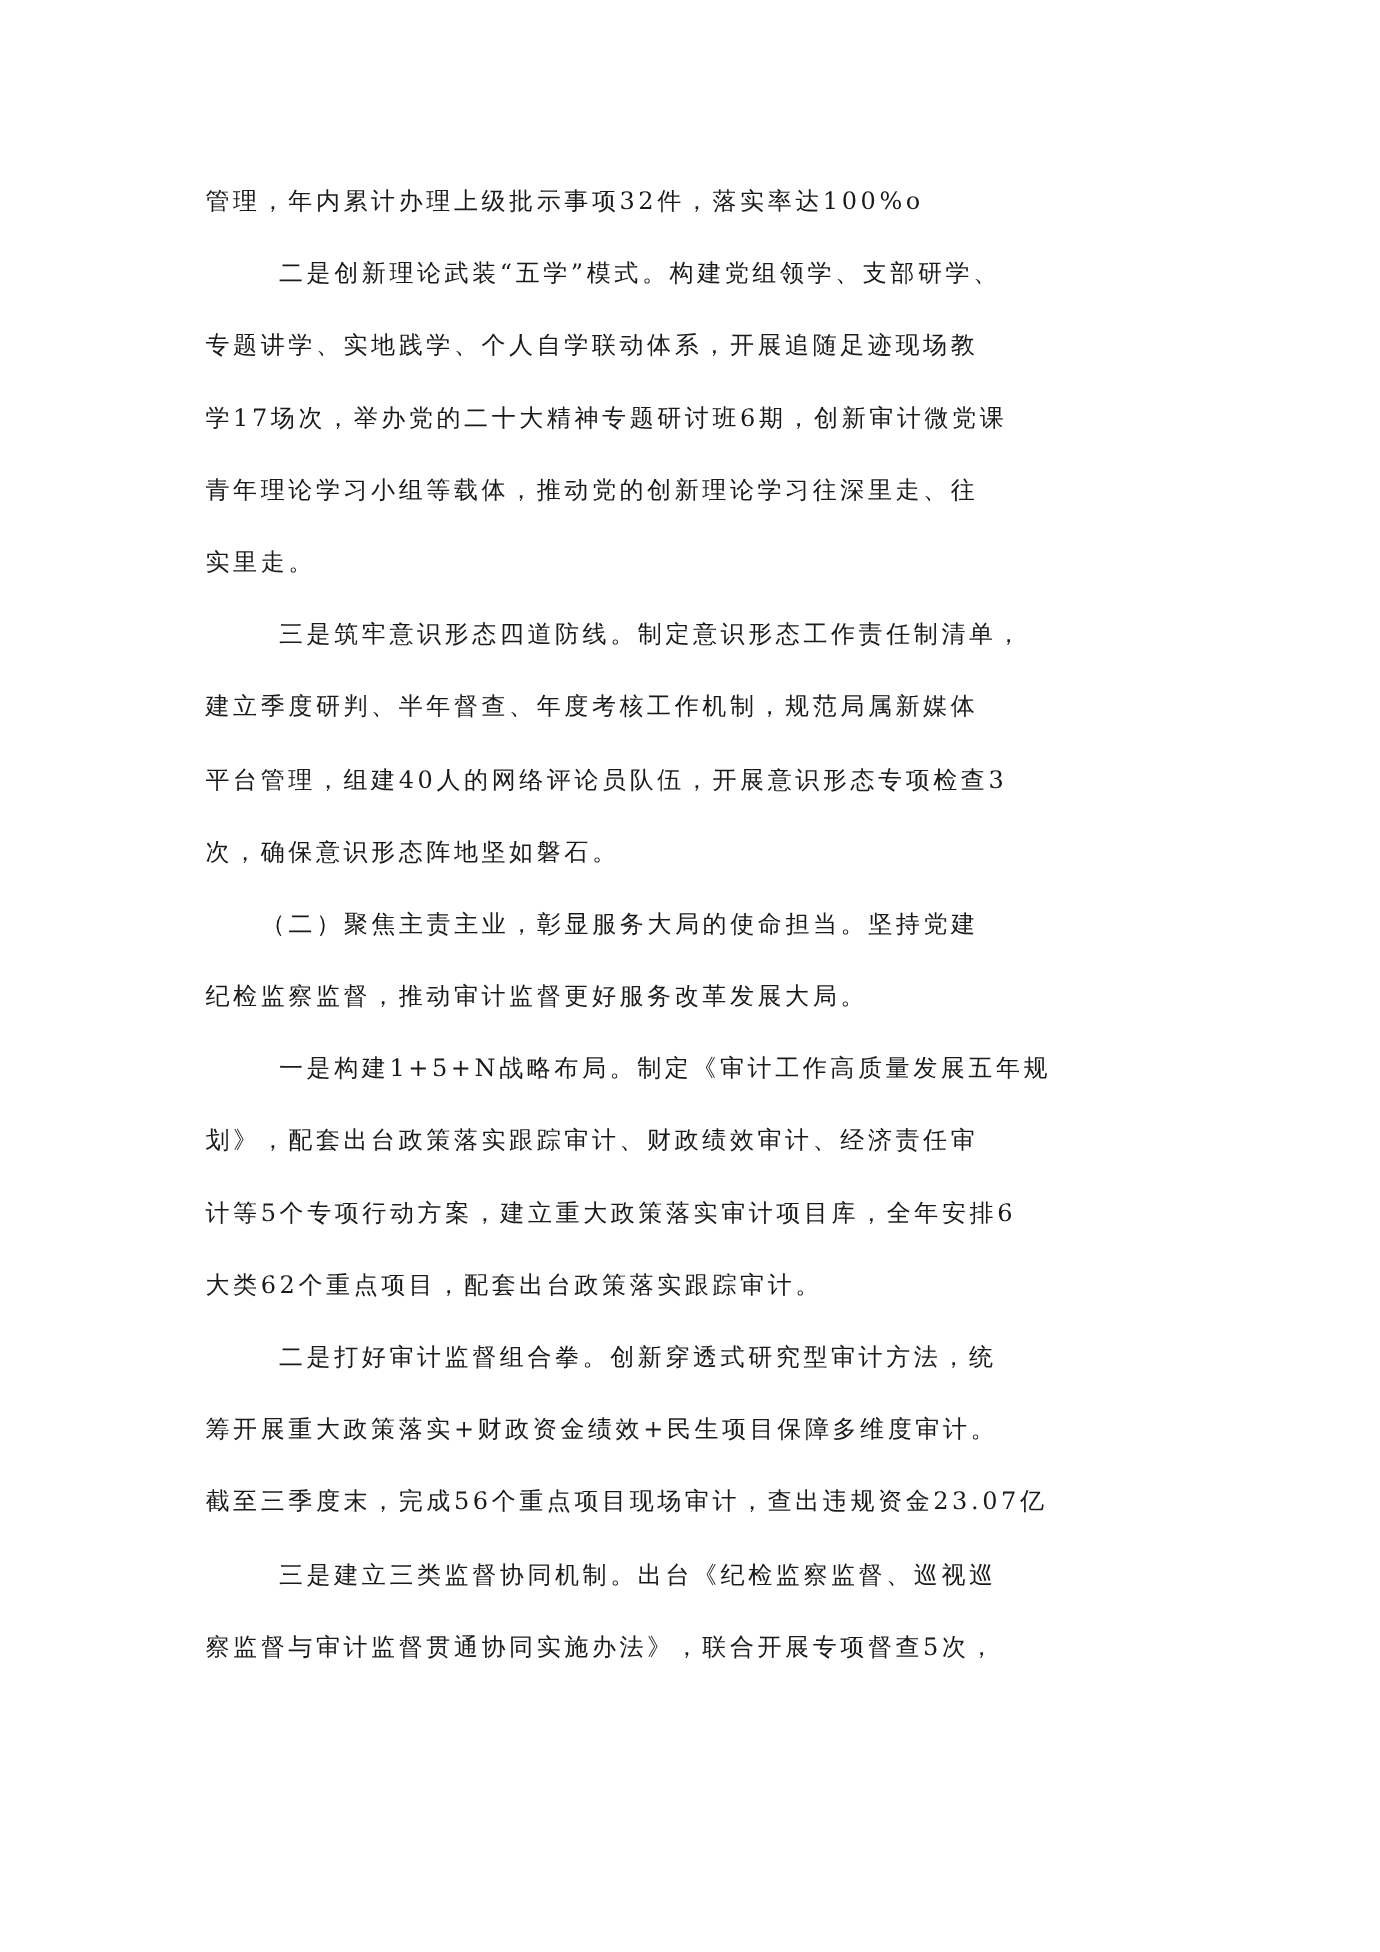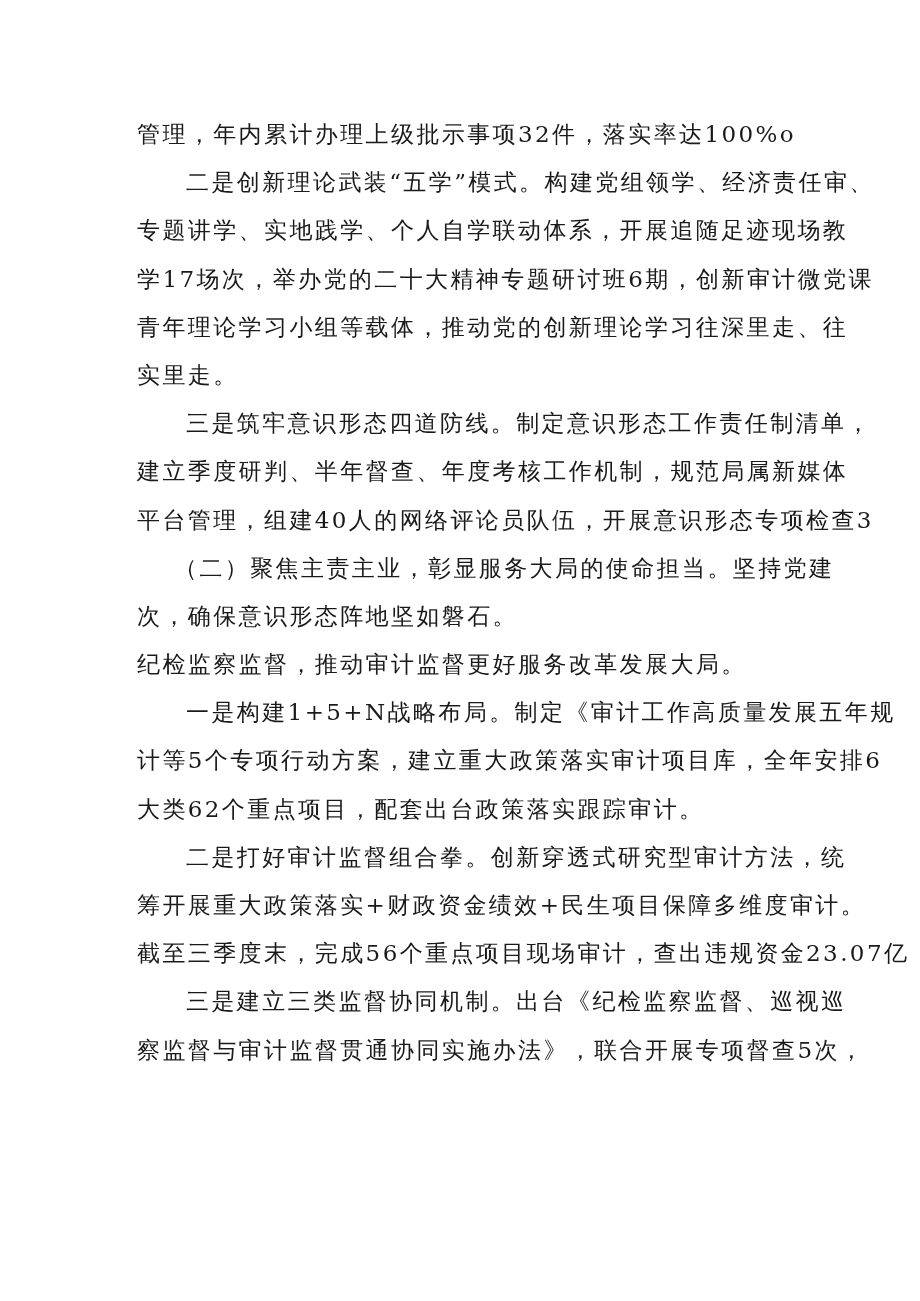--- a/index.html
+++ b/index.html
@@ -25,54 +25,55 @@
     }
     .text-block {
       position: absolute;
       left: 137px;
       top: 110px;
       width: 666px;
     }
     .line {
       height: 48.2px;
       line-height: 48.2px;
-      font-size: 23px;
+      font-size: 16px;
       white-space: nowrap;
       letter-spacing: 2.4px;
     }
     .line.indent {
       padding-left: 49px;
     }
     .line.indent-sec {
       padding-left: 37px;
     }
   </style>
 </head>
 <body>
 
 <div class="page">
   <div class="text-block">
 
     <div class="line">管理，年内累计办理上级批示事项32件，落实率达100%o</div>
 
-    <div class="line indent">二是创新理论武装“五学”模式。构建党组领学、经济责任审、</div>
+    <div class="line indent">二是创新理论武装“五学”模式。构建党组领学、支部研学、</div>
     <div class="line">专题讲学、实地践学、个人自学联动体系，开展追随足迹现场教</div>
     <div class="line">学17场次，举办党的二十大精神专题研讨班6期，创新审计微党课</div>
     <div class="line">青年理论学习小组等载体，推动党的创新理论学习往深里走、往</div>
     <div class="line">实里走。</div>
 
     <div class="line indent">三是筑牢意识形态四道防线。制定意识形态工作责任制清单，</div>
     <div class="line">建立季度研判、半年督查、年度考核工作机制，规范局属新媒体</div>
     <div class="line">平台管理，组建40人的网络评论员队伍，开展意识形态专项检查3</div>
+    <div class="line">次，确保意识形态阵地坚如磐石。</div>
+
     <div class="line indent-sec">（二）聚焦主责主业，彰显服务大局的使命担当。坚持党建</div>
-
-    <div class="line">次，确保意识形态阵地坚如磐石。</div>
     <div class="line">纪检监察监督，推动审计监督更好服务改革发展大局。</div>
 
     <div class="line indent">一是构建1+5+N战略布局。制定《审计工作高质量发展五年规</div>
+    <div class="line">划》，配套出台政策落实跟踪审计、财政绩效审计、经济责任审</div>
     <div class="line">计等5个专项行动方案，建立重大政策落实审计项目库，全年安排6</div>
     <div class="line">大类62个重点项目，配套出台政策落实跟踪审计。</div>
 
     <div class="line indent">二是打好审计监督组合拳。创新穿透式研究型审计方法，统</div>
     <div class="line">筹开展重大政策落实+财政资金绩效+民生项目保障多维度审计。</div>
     <div class="line">截至三季度末，完成56个重点项目现场审计，查出违规资金23.07亿</div>
 
     <div class="line indent">三是建立三类监督协同机制。出台《纪检监察监督、巡视巡</div>
     <div class="line">察监督与审计监督贯通协同实施办法》，联合开展专项督查5次，</div>
 

